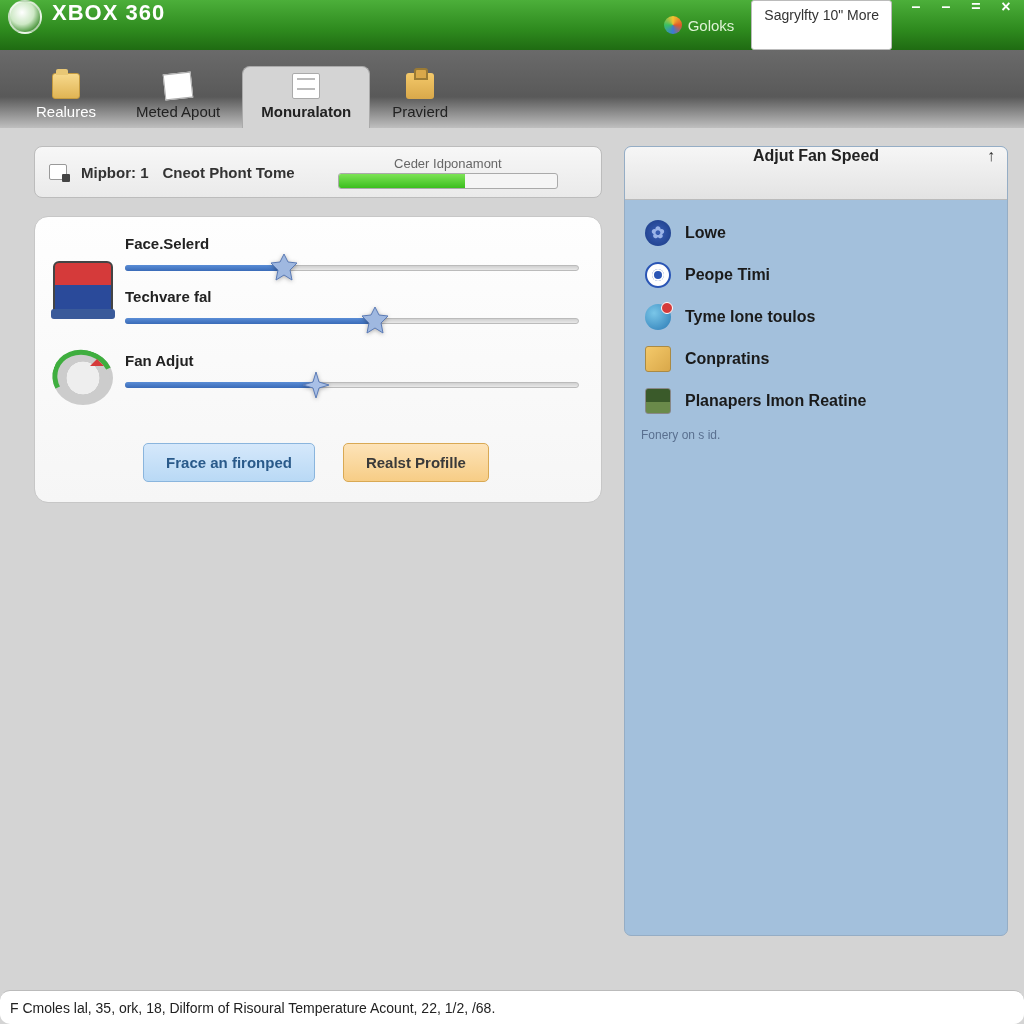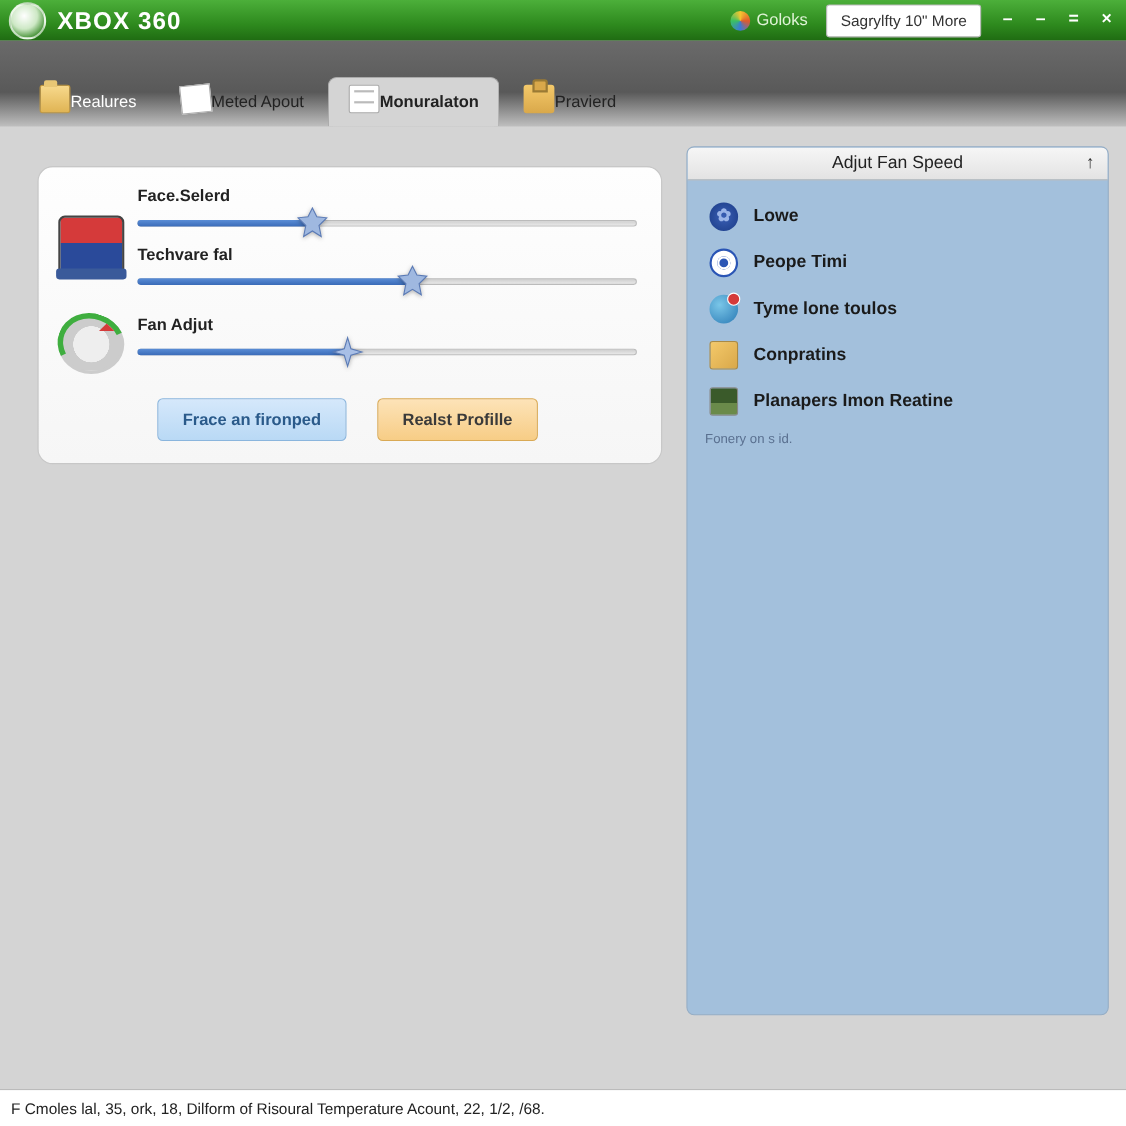--- a/index.html
+++ b/index.html
@@ -1,31 +1,31 @@
 <!DOCTYPE html>
 <html><head>
 <meta charset="utf-8">
 <style>
 * { box-sizing: border-box; margin: 0; padding: 0; font-family: "Segoe UI", Tahoma, Arial, sans-serif; }
 body { width: 1024px; height: 1024px; overflow: hidden; background: #d4d4d4; }
 
 
-.titlebar { height: 37px; background: linear-gradient(to bottom, #4caf3a, #2e8a1e 60%, #1f6b12); display: flex; align-items: center; padding: 0 8px; color: #fff; }
+.titlebar { height: 50px; background: linear-gradient(to bottom, #4caf3a, #2e8a1e 60%, #1f6b12); display: flex; padding: 0 8px; color: #fff; }
 .titlebar .logo { width: 34px; height: 34px; border-radius: 50%; background: radial-gradient(circle at 40% 35%, #fff, #cde8c5 45%, #3a8a2a 80%); margin-right: 10px; border: 2px solid rgba(255,255,255,.6); }
 .titlebar .brand { font-size: 22px; font-weight: 600; letter-spacing: 1px; }
 .titlebar .spacer { flex: 1; }
 .titlebar .goloks { display: flex; align-items: center; gap: 6px; color: #dff3d6; font-size: 15px; margin-right: 17px; }
 .titlebar .goloks .gicon { width: 18px; height: 18px; border-radius: 50%; background: conic-gradient(#f4c430, #e05a2b, #3a7bd5, #3ac162, #f4c430); }
 .titlebar .pill { background: #fff; color: #333; padding: 6px 12px; border-radius: 3px; font-size: 14px; border: 1px solid #bbb; }
 .winbtns { display: flex; gap: 10px; margin-left: 14px; }
 .winbtn { width: 20px; height: 16px; color: #fff; font-weight: bold; text-align: center; font-size: 16px; line-height: 14px; cursor: pointer; }
 
 
 .tabstrip { height: 78px; background: linear-gradient(to bottom, #6a6a6a, #595959 60%, #bfbfbf 100%); display: flex; align-items: flex-end; padding: 0 0 0 18px; }
-.tab { display: flex; align-items: center; justify-content: center; padding: 6px 18px 8px; margin-right: 4px; border-radius: 8px 8px 0 0; color: #fff; font-size: 15px; cursor: pointer; }
+.tab { display: flex; flex-direction: column; align-items: center; justify-content: center; padding: 6px 18px 8px; margin-right: 4px; border-radius: 8px 8px 0 0; color: #fff; font-size: 15px; cursor: pointer; }
 .tab.active { background: #d4d4d4; color: #222; border: 1px solid #aaa; border-bottom: none; }
 .tab .ticon { width: 28px; height: 26px; margin-bottom: 4px; }
 .tab.active .tlabel { font-weight: 600; }
 .tlabel { font-size: 15px; }
 
 
 .main { display: flex; padding: 18px 16px 0 34px; gap: 22px; height: calc(1024px - 50px - 78px - 36px); }
 
 
 .leftcol { width: 568px; }
@@ -42,37 +42,37 @@
 .srow { display: flex; align-items: center; margin-bottom: 10px; }
 .srow .bigicon { width: 60px; height: 54px; margin-right: 12px; flex-shrink: 0; }
 .srow .stack { flex: 1; }
 .slabel { font-size: 15px; font-weight: 600; color: #222; margin-bottom: 4px; }
 .slider { position: relative; height: 24px; margin-bottom: 8px; }
 .slider .track { position: absolute; top: 9px; left: 0; right: 0; height: 6px; background: linear-gradient(to bottom, #d0d0d0, #e8e8e8); border: 1px solid #bbb; border-radius: 3px; }
 .slider .fill { position: absolute; top: 9px; left: 0; height: 6px; background: linear-gradient(to bottom, #5a8dd6, #3a6bb8); border-radius: 3px 0 0 3px; }
 .slider .thumb { position: absolute; top: -4px; width: 32px; height: 32px; transform: translateX(-50%); cursor: pointer; }
 .slider .thumb svg { width: 100%; height: 100%; filter: drop-shadow(0 1px 2px rgba(0,0,0,.3)); }
 
-.btnrow { display: flex; gap: 28px; justify-content: center; margin-top: 22px; }
+.btnrow { display: flex; gap: 28px; justify-content: center; margin-top: 38px; }
 .btn { padding: 10px 22px; border-radius: 5px; font-size: 15px; font-weight: 600; border: 1px solid; cursor: pointer; }
 .btn.blue { background: linear-gradient(to bottom, #d5e8fb, #b9d9f5); border-color: #8ab5dd; color: #2a5a8a; }
 .btn.orange { background: linear-gradient(to bottom, #fde3b8, #f7cd86); border-color: #d9a954; color: #3a3a3a; }
 
 
 .rightcol { flex: 1; }
 .panel { background: #a3c0dc; border: 1px solid #95adc5; border-radius: 7px; height: 790px; overflow: hidden; }
-.panel .phdr { height: 30px; background: linear-gradient(to bottom, #f6f6f6, #e3e3e3); border-bottom: 1px solid #bbb; display: flex; align-items: center; justify-content: center; position: relative; font-weight: 400; font-size: 16px; color: #222; }
+.panel .phdr { height: 53px; background: linear-gradient(to bottom, #f6f6f6, #e3e3e3); border-bottom: 1px solid #bbb; display: flex; justify-content: center; position: relative; font-weight: 700; font-size: 16px; color: #222; }
 .panel .phdr .uparrow { position: absolute; right: 12px; font-size: 16px; color: #333; cursor: pointer; }
 .panel .plist { padding: 12px 16px; }
 .pitem { display: flex; align-items: center; gap: 14px; padding: 8px 4px; font-size: 16px; font-weight: 600; color: #1a1a1a; cursor: pointer; }
 .pitem .picon { width: 26px; height: 26px; border-radius: 50%; flex-shrink: 0; }
 .panel .pfoot { text-align: left; font-size: 12px; color: #5a7090; margin-top: 6px; }
 
 
-.bottombar { position: absolute; bottom: 0; left: 0; right: 0; height: 34px; background: #fff; border-top: 1px solid #bbb; display: flex; align-items: center; padding: 0 10px; font-size: 14px; color: #222; }
+.bottombar { position: absolute; bottom: 0; left: 0; right: 0; height: 34px; background: #fff; border-top: 1px solid #bbb; display: flex; align-items: center; padding: 0 10px; font-size: 14px; color: #222; border-radius: 10px; }
 
 
 .ticon.folder { background: linear-gradient(to bottom, #f7d98c, #e0b454); border-radius: 3px; border: 1px solid #c49a3f; position: relative; }
 .ticon.folder::before { content: ""; position: absolute; top: -5px; left: 3px; width: 12px; height: 6px; background: #e8c775; border-radius: 2px 2px 0 0; }
 .ticon.doc { background: #fff; border: 1px solid #aaa; border-radius: 2px; position: relative; }
 .ticon.doc::after { content: ""; position: absolute; inset: 4px; border-top: 2px solid #bbb; border-bottom: 2px solid #bbb; height: 8px; }
 .ticon.note { background: #fff; border: 1px solid #aaa; transform: rotate(-6deg); }
 .ticon.clip { background: linear-gradient(#f4c96a,#d9a84a); border-radius: 3px; position: relative; }
 .ticon.clip::before { content:""; position:absolute; top:-5px; left:8px; width:10px; height:8px; border:2px solid #9a7a34; border-radius:3px 3px 0 0; background:#d9a84a; }
 
@@ -130,20 +130,31 @@
   </div>
   <div class="tab" style="color:#222">
     <div class="ticon clip"></div>
     <div class="tlabel">Pravierd</div>
   </div>
 </div>
 
 <div class="main">
   <div class="leftcol">
 
+    <div class="statusbar">
+      <div class="sicon"></div>
+      <span class="mip"><span>Mipbor:</span> <span>1</span></span>
+      <span style="font-weight:600">Cneot Phont Tome</span>
+      <div class="pmeta">
+        <div class="plabel">Ceder Idponamont</div>
+        <div class="pbar">
+            <div class="pfill"></div>
+          </div>
+      </div>
+    </div>
 
     <div class="sliderbox">
 
       <div class="srow">
         <div class="bigicon console"></div>
         <div class="stack">
           <div class="slabel">Face.Selerd</div>
           <div class="slider">
             <div class="track"></div>
               <div class="fill" style="width:35%"></div>

